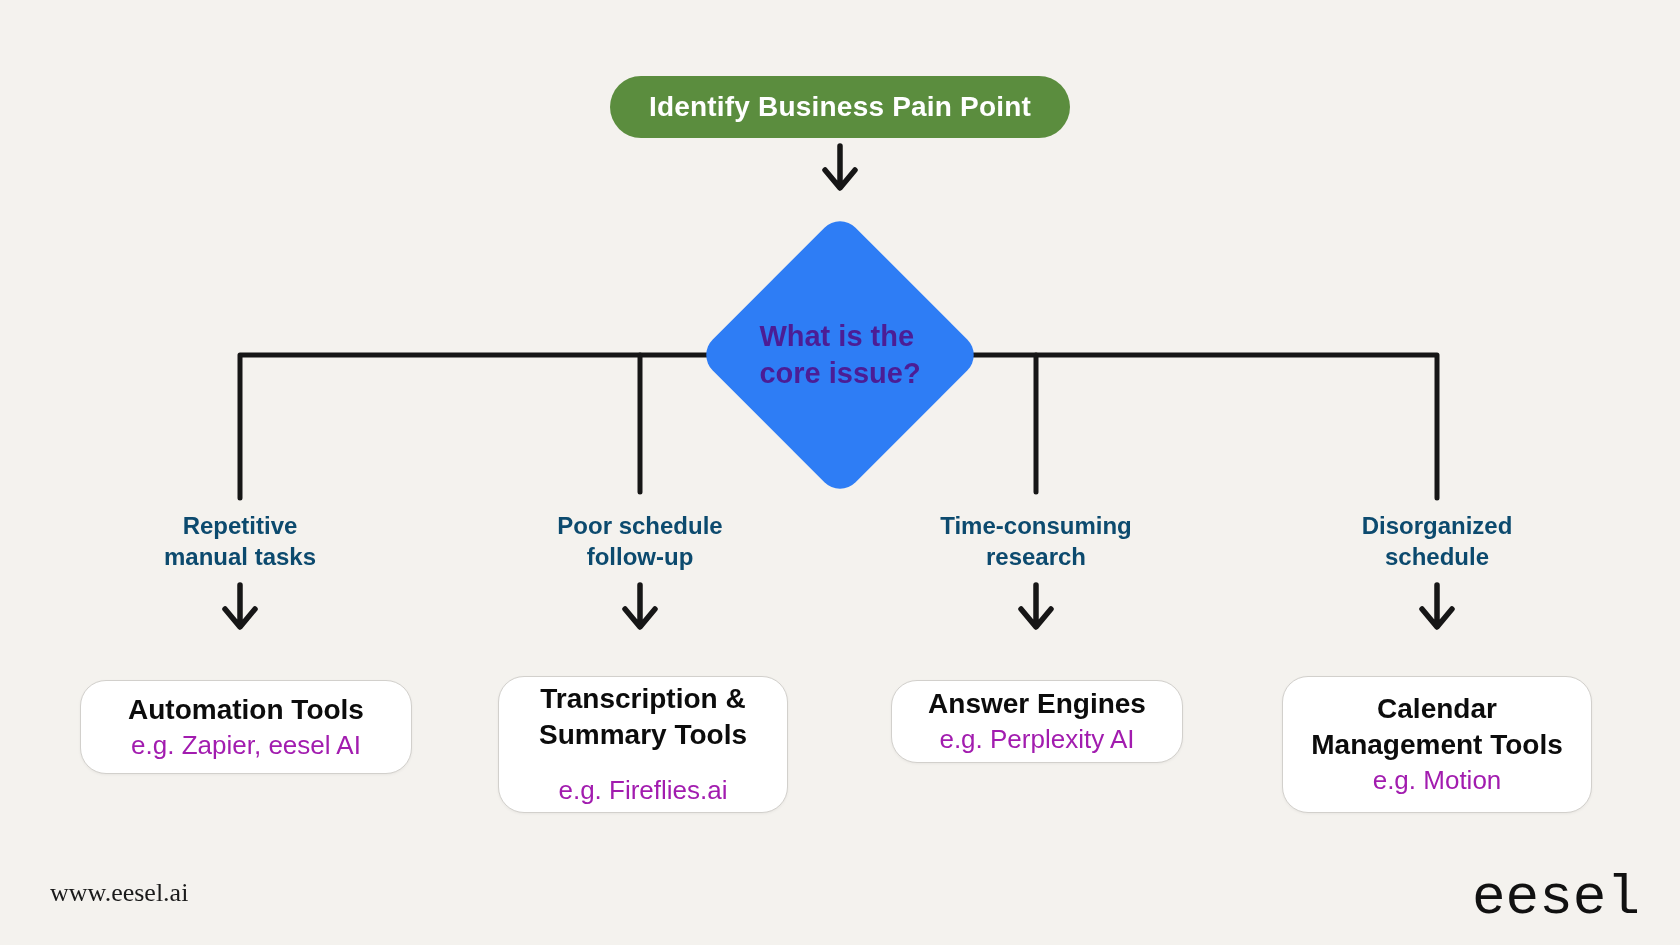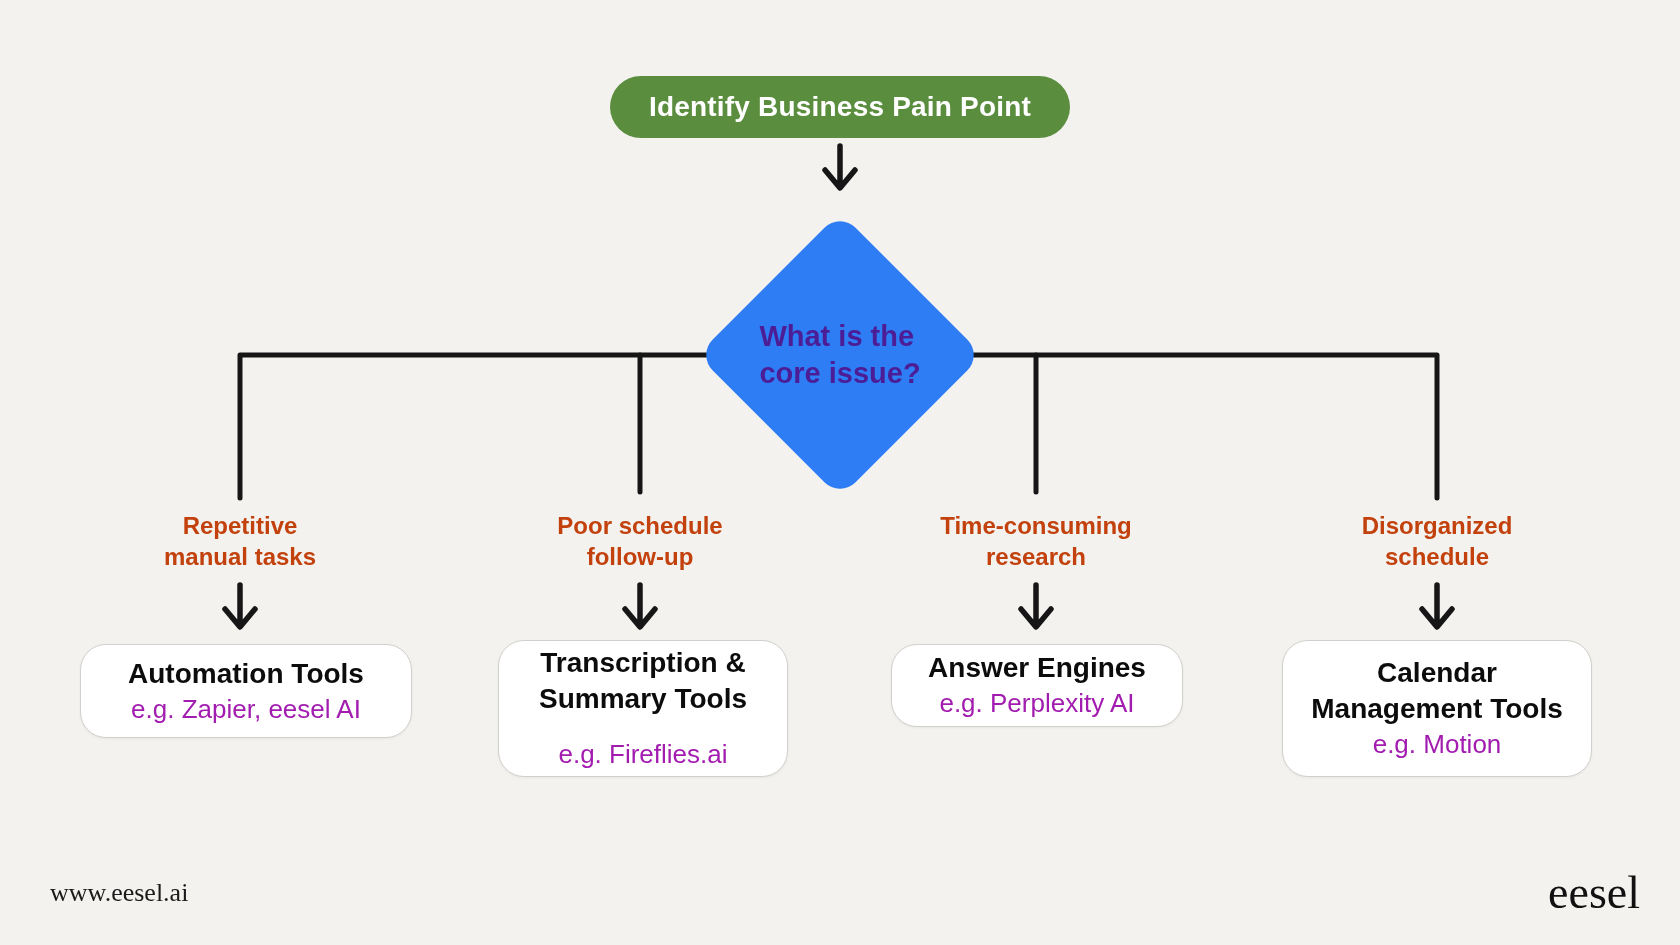--- a/index.html
+++ b/index.html
@@ -29,48 +29,48 @@
     color:#4c1d95;font-weight:700;font-size:29px;line-height:37px;white-space:pre-line;
   }
   
   .arrow{position:absolute;z-index:2;}
   .arrow path{fill:none;stroke:var(--line,#161616);stroke-width:5.5;stroke-linecap:round;stroke-linejoin:round;}
   .root-arrow{left:818px;top:143px;}
   
   .cond{
     position:absolute;top:510px;width:300px;z-index:2;
     text-align:center;font-weight:700;font-size:24px;line-height:31px;
-    color:#c2410c;white-space:pre-line;
+    color:#0c4a6e;white-space:pre-line;
   }
   .cond.c1{left:90px;}  .cond.c2{left:490px;}  .cond.c3{left:886px;}  .cond.c4{left:1287px;}
   .arr1{left:218px;top:582px;} .arr2{left:618px;top:582px;} .arr3{left:1014px;top:582px;} .arr4{left:1415px;top:582px;}
   
   .card{
     position:absolute;z-index:2;box-sizing:border-box;
     background:var(--card_bg,#fff);
     border:1.5px solid var(--card_border,#d2d0cc);
     border-radius:26px;
     box-shadow:0 1px 3px rgba(0,0,0,.05);
     display:flex;flex-direction:column;align-items:center;justify-content:center;
-    text-align:center;padding:16px 14px;
+    text-align:center;padding:16px 14px;margin-top:36px;
   }
   .card .title{font-weight:700;font-size:28px;line-height:36px;color:#0c0c0c;white-space:pre-line;}
   .card .example{font-weight:400;font-size:26px;line-height:35px;color:#a21caf;}
   .card.k1{left:80px;top:644px;width:332px;height:94px;}
   .card.k2{left:498px;top:640px;width:290px;height:137px;gap:20px;}
   .card.k3{left:891px;top:644px;width:292px;height:83px;}
   .card.k4{left:1282px;top:640px;width:310px;height:137px;}
   
   .site{
     position:absolute;left:50px;top:878px;z-index:2;
     font-family:"Liberation Serif",serif;font-size:26px;color:#1a1a1a;
   }
   .logo{
     position:absolute;right:40px;top:866px;z-index:2;
-    font-family:Liberation Serif, serif;font-size:46px;color:#111;
+    font-family:Liberation Mono, monospace;font-size:56px;color:#111;
   }
 </style>
 </head>
 <body>
 
 <div class="canvas">
 
   <svg class="wires" width="1680" height="945" viewBox="0 0 1680 945">
     <path class="wire" d="M240,498 L240,355 L1437,355 L1437,498"></path>
     <path class="wire" d="M640,355 L640,492"></path>

